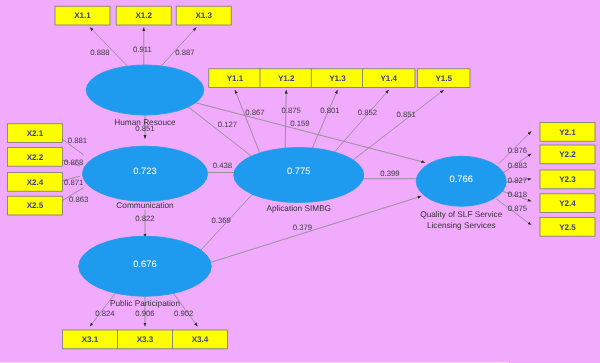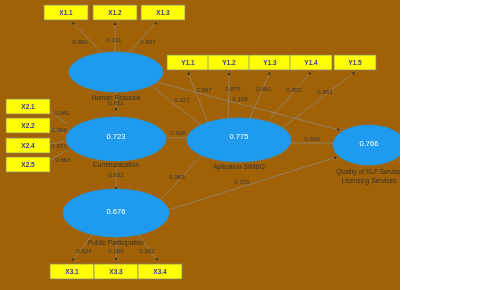--- a/index.html
+++ b/index.html
@@ -2,23 +2,23 @@
 <html><head>
 <meta charset="utf-8">
 <style>
   html, body {
     margin: 0;
     padding: 0;
     background: #ffffff;
   }
   #diagram-root {
     position: relative;
-    width: 400px;
+    width: 480px;
     height: 290px;
-    background: #a16207;
+    background: #f0abfc;
     font-family: "Liberation Sans", sans-serif;
     overflow: hidden;
   }
   svg#sem-canvas {
     position: absolute;
     left: 0;
     top: 0;
     width: 480px;
     height: 290px;
   }

